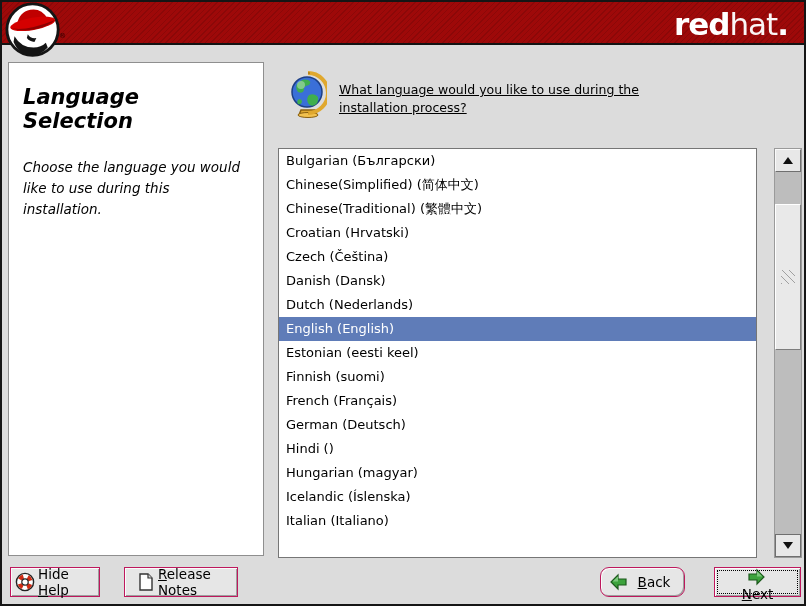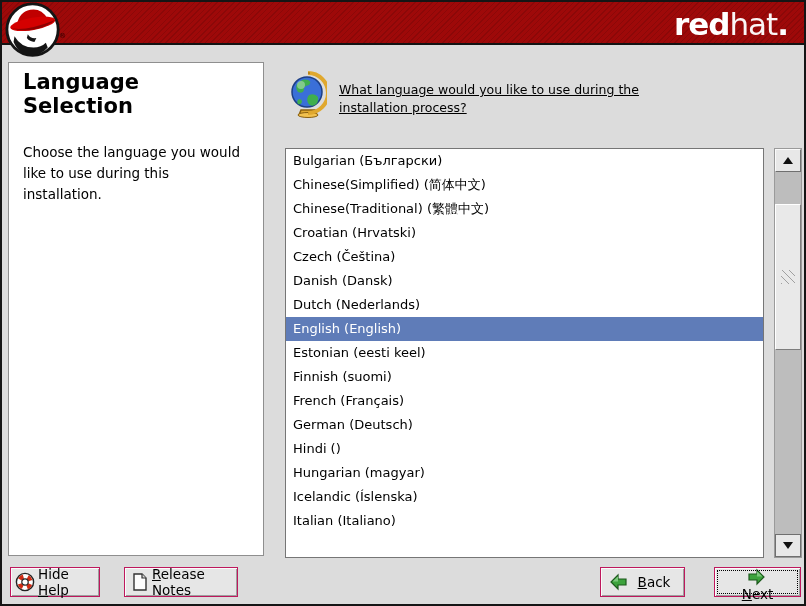--- a/index.html
+++ b/index.html
@@ -30,33 +30,33 @@
   }
   .wordmark .wm-bold { font-weight: bold; }
   .wordmark .wm-light { font-weight: normal; opacity: 0.96; }
   .wordmark .wm-dot { font-weight: bold; font-size: 31px; }
 
   
   .main { position: relative; height: 517px; }
 
   .help-panel {
     position: absolute; left: 6px; top: 17px; width: 256px; height: 494px;
-    background: #fff; border: 1px solid #8f8f8f; padding: 1px 14px;
+    background: #fff; border: 1px solid #8f8f8f; padding: 16px 14px; font-style: italic;
   }
   .help-panel h1 { font-size: 21px; font-weight: bold; letter-spacing: 0px; margin-top: 6px; }
   .help-panel p { margin-top: 24px; font-size: 13.5px; line-height: 21px; }
 
   .question-icon { position: absolute; left: 287px; top: 26px; width: 38px; height: 48px; }
   .question-text {
     position: absolute; left: 337px; top: 36px; width: 352px;
     font-size: 12.5px; line-height: 18px; text-decoration: underline;
   }
 
   .lang-list {
-    position: absolute; left: 283px; top: 103px; width: 479px; height: 410px;
+    position: absolute; left: 276px; top: 103px; width: 479px; height: 410px;
     background: #fff; border: 1px solid #767676; overflow: hidden;
   }
   .lang-row {
     height: 24px; line-height: 24px; padding-left: 7px;
     font-size: 13px; white-space: nowrap; cursor: default;
   }
   .lang-row.selected { background: #5f7cb8; color: #fff; }
 
   
   .scrollbar {
@@ -90,22 +90,22 @@
   .btn {
     position: absolute; top: 5px; height: 30px;
     background: #e6e6e6;
     border: 1px solid #be185d;
     box-shadow: inset 1px 1px 0 #fbfbfb, inset -1px -1px 0 #9e9e9e;
     display: flex; align-items: center;
     font-size: 13.5px; color: #000; cursor: default; padding: 0 8px;
   }
   .btn .accel { text-decoration: underline; }
   .btn-hide-help { left: 8px; width: 90px; padding-left: 4px; }
-  .btn-release-notes { left: 122px; width: 114px; padding-left: 6px; }
-  .btn-back { left: 598px; width: 85px; }
+  .btn-release-notes { left: 122px; width: 114px; padding-left: 12px; }
+  .btn-back { left: 598px; width: 85px; border-radius: 9px; }
   .btn-next { left: 712px; width: 87px; flex-direction: column; }
   .btn .label-wrap { flex: 1; text-align: center; }
   .btn .icon { flex: 0 0 auto; display: inline-flex; margin-right: 3px; }
   .focus-ring { position: absolute; inset: 2px; border: 1px dotted #000; pointer-events: none; }
 </style>
 </head>
 <body>
 
 <div class="window">
 

